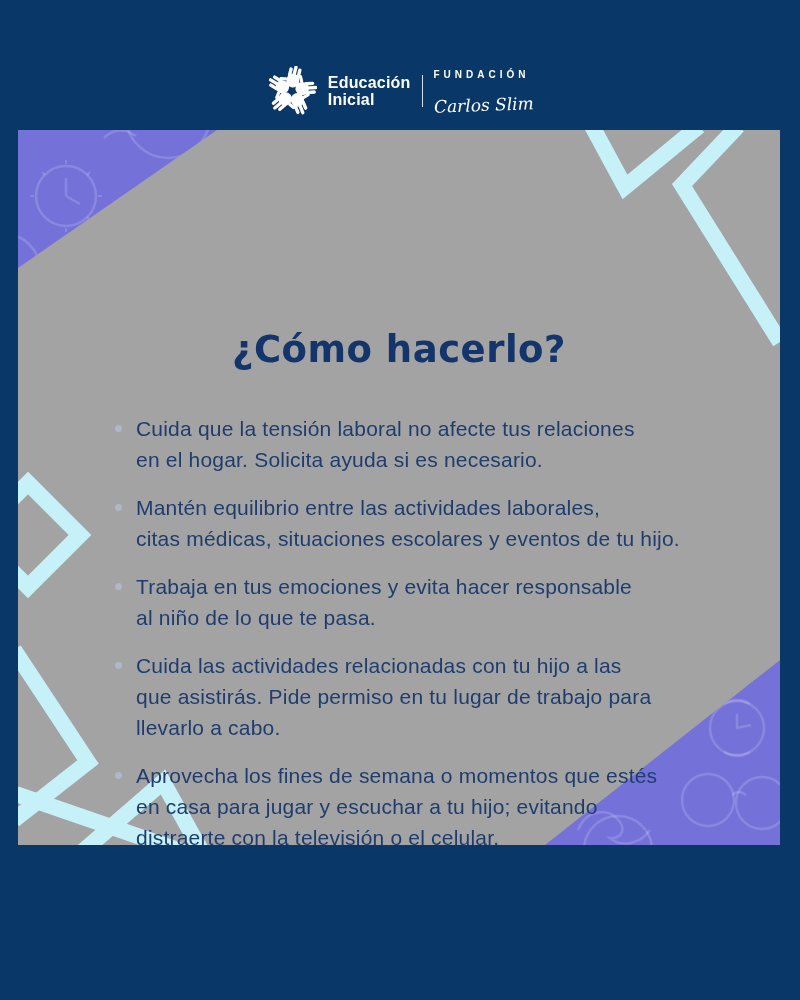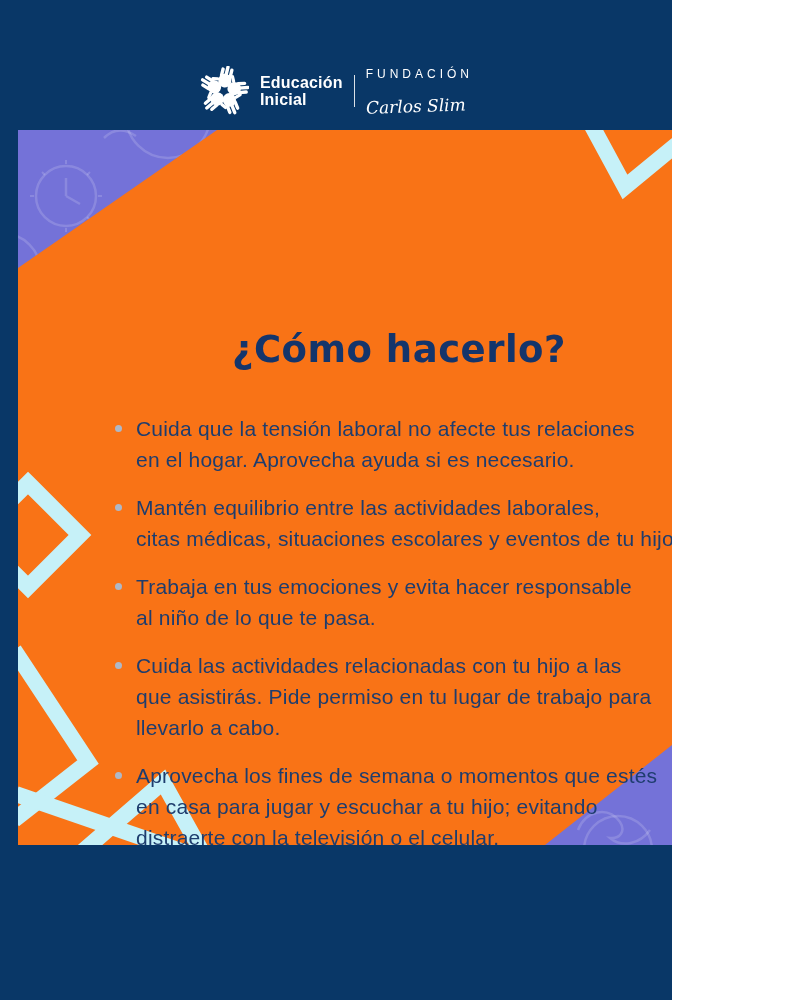--- a/index.html
+++ b/index.html
@@ -1,45 +1,45 @@
 <!DOCTYPE html>
 <html><head>
 <meta charset="utf-8">
 <style>
   html,body{margin:0;padding:0;}
   .page{
-    position:relative;width:672px;height:1000px;overflow:hidden;
+    position:relative;width:800px;height:1000px;overflow:hidden;
     background:#093767;
     font-family:"Liberation Sans",sans-serif;
   }
   
   .logo-row{
     position:absolute;top:66px;left:0;right:0;
     display:flex;justify-content:center;align-items:center;gap:11px;
   }
   .hands-icon{width:50px;height:50px;flex:0 0 auto;}
   .brand{
     color:#ffffff;font-weight:bold;font-size:16px;line-height:17px;
     letter-spacing:.2px;white-space:pre-line;
     font-family:"Liberation Sans",sans-serif;
   }
   .logo-divider{width:1px;height:32px;background:rgba(255,255,255,.85);}
   .partner{display:flex;flex-direction:column;justify-content:center;}
   .partner-top{
-    color:#ffffff;font-size:12px;letter-spacing:4px;font-weight:normal;
+    color:#ffffff;font-size:10px;letter-spacing:4px;font-weight:bold;
     margin-bottom:16px;
   }
   .partner-script{
     color:#ffffff;font-family:"DejaVu Serif",serif;font-style:italic;
     font-size:17px;line-height:18px;transform:rotate(-2deg);
   }
   
   .card{
     position:absolute;left:18px;top:130px;width:762px;height:715px;
-    background:#f97316;overflow:hidden;
+    background:#a3a3a3;overflow:hidden;
   }
   .deco{position:absolute;inset:0;width:762px;height:715px;display:block;}
   .card-title{
     position:absolute;left:0;right:0;top:198px;text-align:center;
     font-family:"DejaVu Sans",sans-serif;font-weight:bold;
     font-size:37px;color:#14356b;letter-spacing:.5px;
   }
   .bullets{
     position:absolute;left:97px;top:283px;width:600px;
     list-style:none;margin:0;padding:0;
@@ -142,21 +142,21 @@
         </g>
       </g>
     </svg>
 
     <div class="card-title">¿Cómo hacerlo?</div>
 
     <ul class="bullets">
       <li>
         <span class="dot"></span>
         <span class="bullet-text">Cuida que la tensión laboral no afecte tus relaciones
-en el hogar. Aprovecha ayuda si es necesario.</span>
+en el hogar. Solicita ayuda si es necesario.</span>
       </li>
       <li>
         <span class="dot"></span>
         <span class="bullet-text">Mantén equilibrio entre las actividades laborales,
 citas médicas, situaciones escolares y eventos de tu hijo.</span>
       </li>
       <li>
         <span class="dot"></span>
         <span class="bullet-text">Trabaja en tus emociones y evita hacer responsable
 al niño de lo que te pasa.</span>

